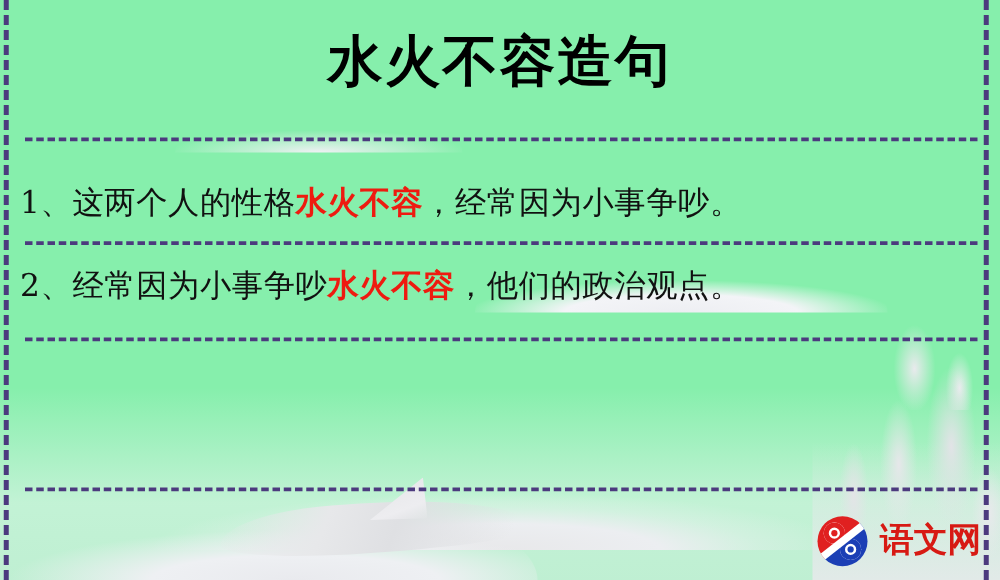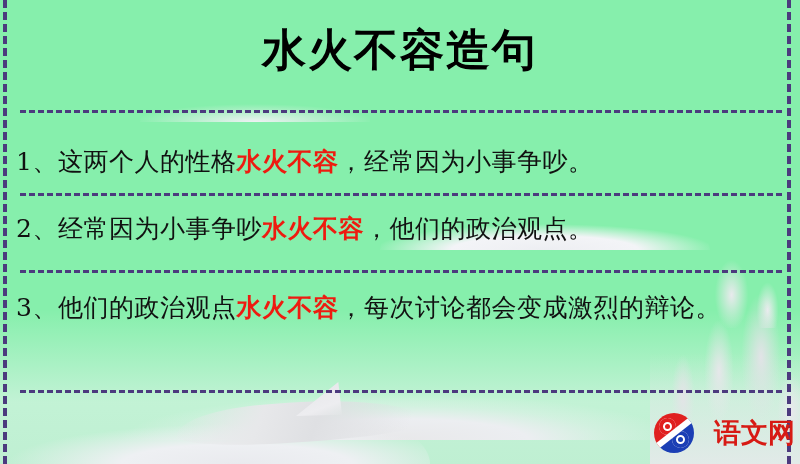--- a/index.html
+++ b/index.html
@@ -158,21 +158,21 @@
     font-weight: bold;
   }
 
   
   .logo {
     position: absolute;
     left: 654px; top: 411px;
     width: 128px; height: 44px;
     display: flex;
     align-items: center;
-    gap: 20px;
+    gap: 10px;
     z-index: 4;
   }
   .logo-mark {
     position: relative;
     width: 40px; height: 40px;
     border-radius: 50%;
     background: linear-gradient(135deg, #e02020 0%, #e02020 49.5%, #1b3fb5 50.5%, #1b3fb5 100%);
     flex: 0 0 40px;
     overflow: hidden;
   }
@@ -248,23 +248,20 @@
     </div>
 
     <div class="rule r2"></div>
 
     <div class="sentence s2">
       <span>2、</span><span>经常因为小事争吵</span><span class="kw">水火不容</span><span>，他们的政治观点。</span>
     </div>
 
     <div class="rule r3"></div>
 
-    <div class="sentence s3">
-      <span>3、</span><span>他们的政治观点</span><span class="kw">水火不容</span><span>，每次讨论都会变成激烈的辩论。</span>
-    </div>
 
     <div class="rule r4"></div>
 
   </div>
 
   <div class="logo">
     <div class="logo-mark">
       <div class="logo-band"></div>
       <div class="logo-dot-a"></div>
       <div class="logo-dot-b"></div>

